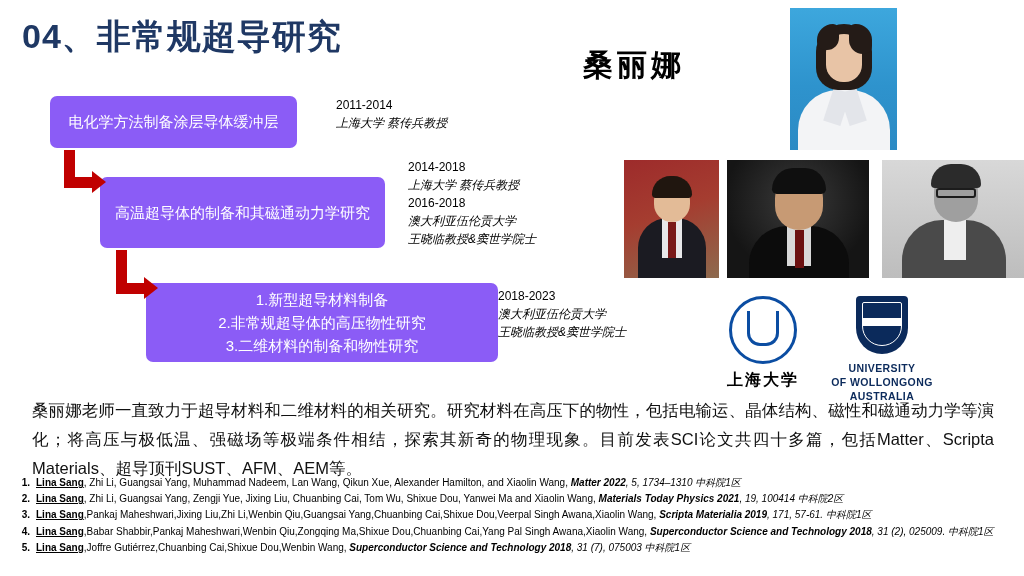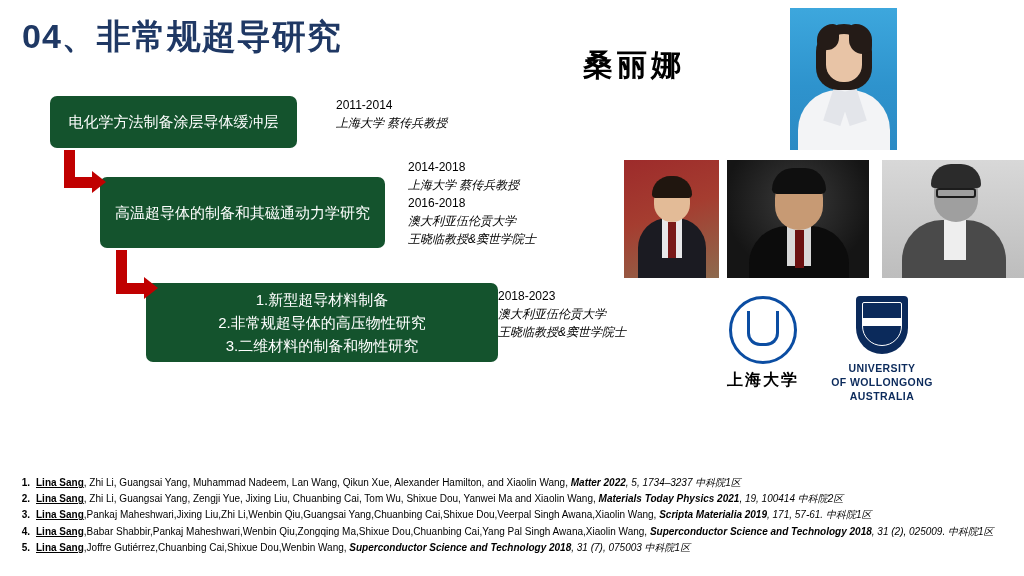--- a/index.html
+++ b/index.html
@@ -114,21 +114,21 @@
     top: 82px;
     width: 18px;
     height: 34px;
     background: #e3e5ea;
     transform: rotate(-18deg);
   }
 
   
   .flow-box {
     position: absolute;
-    background: #14532d;
+    background: #8b5cf6;
     color: #ffffff;
     border-radius: 7px;
     display: flex;
     align-items: center;
     justify-content: center;
     text-align: center;
     font-size: 15px;
     line-height: 1.55;
     padding: 4px 10px;
     box-sizing: border-box;
@@ -436,25 +436,26 @@
       <div class="inner"></div>
       <div class="bar"></div>
     </div>
     <div class="txt">
       <div>UNIVERSITY</div>
       <div>OF WOLLONGONG</div>
       <div>AUSTRALIA</div>
     </div>
   </div>
 
+  <div class="summary">桑丽娜老师一直致力于超导材料和二维材料的相关研究。研究材料在高压下的物性，包括电输运、晶体结构、磁性和磁通动力学等演化；将高压与极低温、强磁场等极端条件相结，探索其新奇的物理现象。目前发表SCI论文共四十多篇，包括Matter、Scripta Materials、超导顶刊SUST、AFM、AEM等。</div>
 
   <div class="pubs">
     <div class="pub-row">
       <div class="pub-num">1.</div>
-      <div class="pub-text"><span class="au">Lina Sang</span><span>, Zhi Li, Guangsai Yang, Muhammad Nadeem, Lan Wang, Qikun Xue, Alexander Hamilton, and Xiaolin Wang, </span><span class="jr">Matter 2022</span><span class="vol">, 5, 1734–3237 中科院1区</span></div>
+      <div class="pub-text"><span class="au">Lina Sang</span><span>, Zhi Li, Guangsai Yang, Muhammad Nadeem, Lan Wang, Qikun Xue, Alexander Hamilton, and Xiaolin Wang, </span><span class="jr">Matter 2022</span><span class="vol">, 5, 1734–1310 中科院1区</span></div>
     </div>
     <div class="pub-row">
       <div class="pub-num">2.</div>
       <div class="pub-text"><span class="au">Lina Sang</span><span>, Zhi Li, Guangsai Yang, Zengji Yue, Jixing Liu, Chuanbing Cai,  Tom Wu, Shixue Dou, Yanwei Ma and Xiaolin Wang, </span><span class="jr">Materials Today Physics 2021</span><span class="vol">, 19, 100414  中科院2区</span></div>
     </div>
     <div class="pub-row">
       <div class="pub-num">3.</div>
       <div class="pub-text"><span class="au">Lina Sang</span><span>,Pankaj Maheshwari,Jixing Liu,Zhi Li,Wenbin Qiu,Guangsai Yang,Chuanbing Cai,Shixue Dou,Veerpal Singh Awana,Xiaolin Wang, </span><span class="jr">Scripta Materialia 2019</span><span class="vol">, 171, 57-61. 中科院1区</span></div>
     </div>
     <div class="pub-row">

